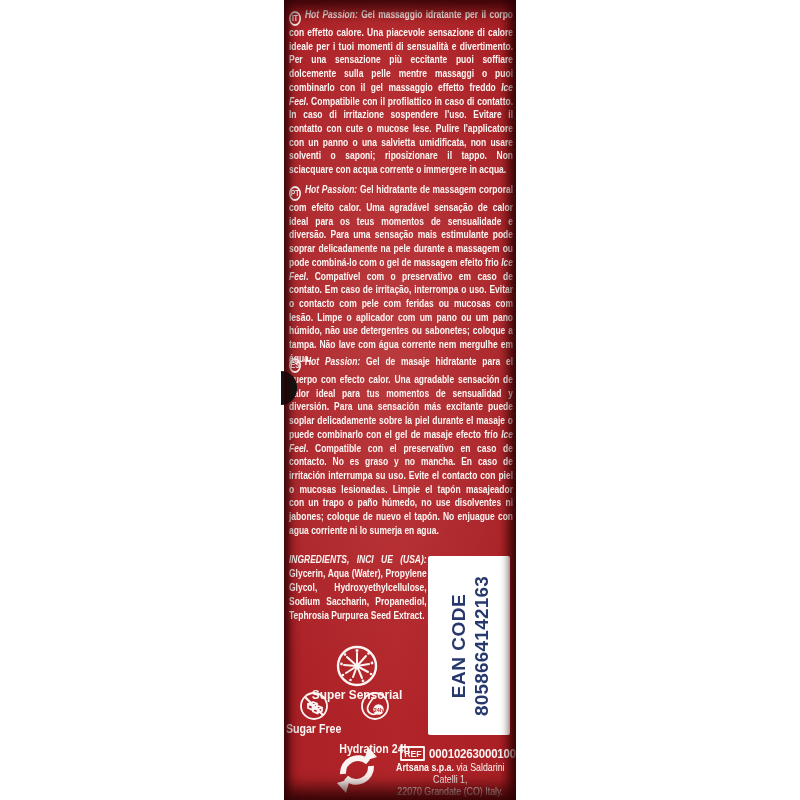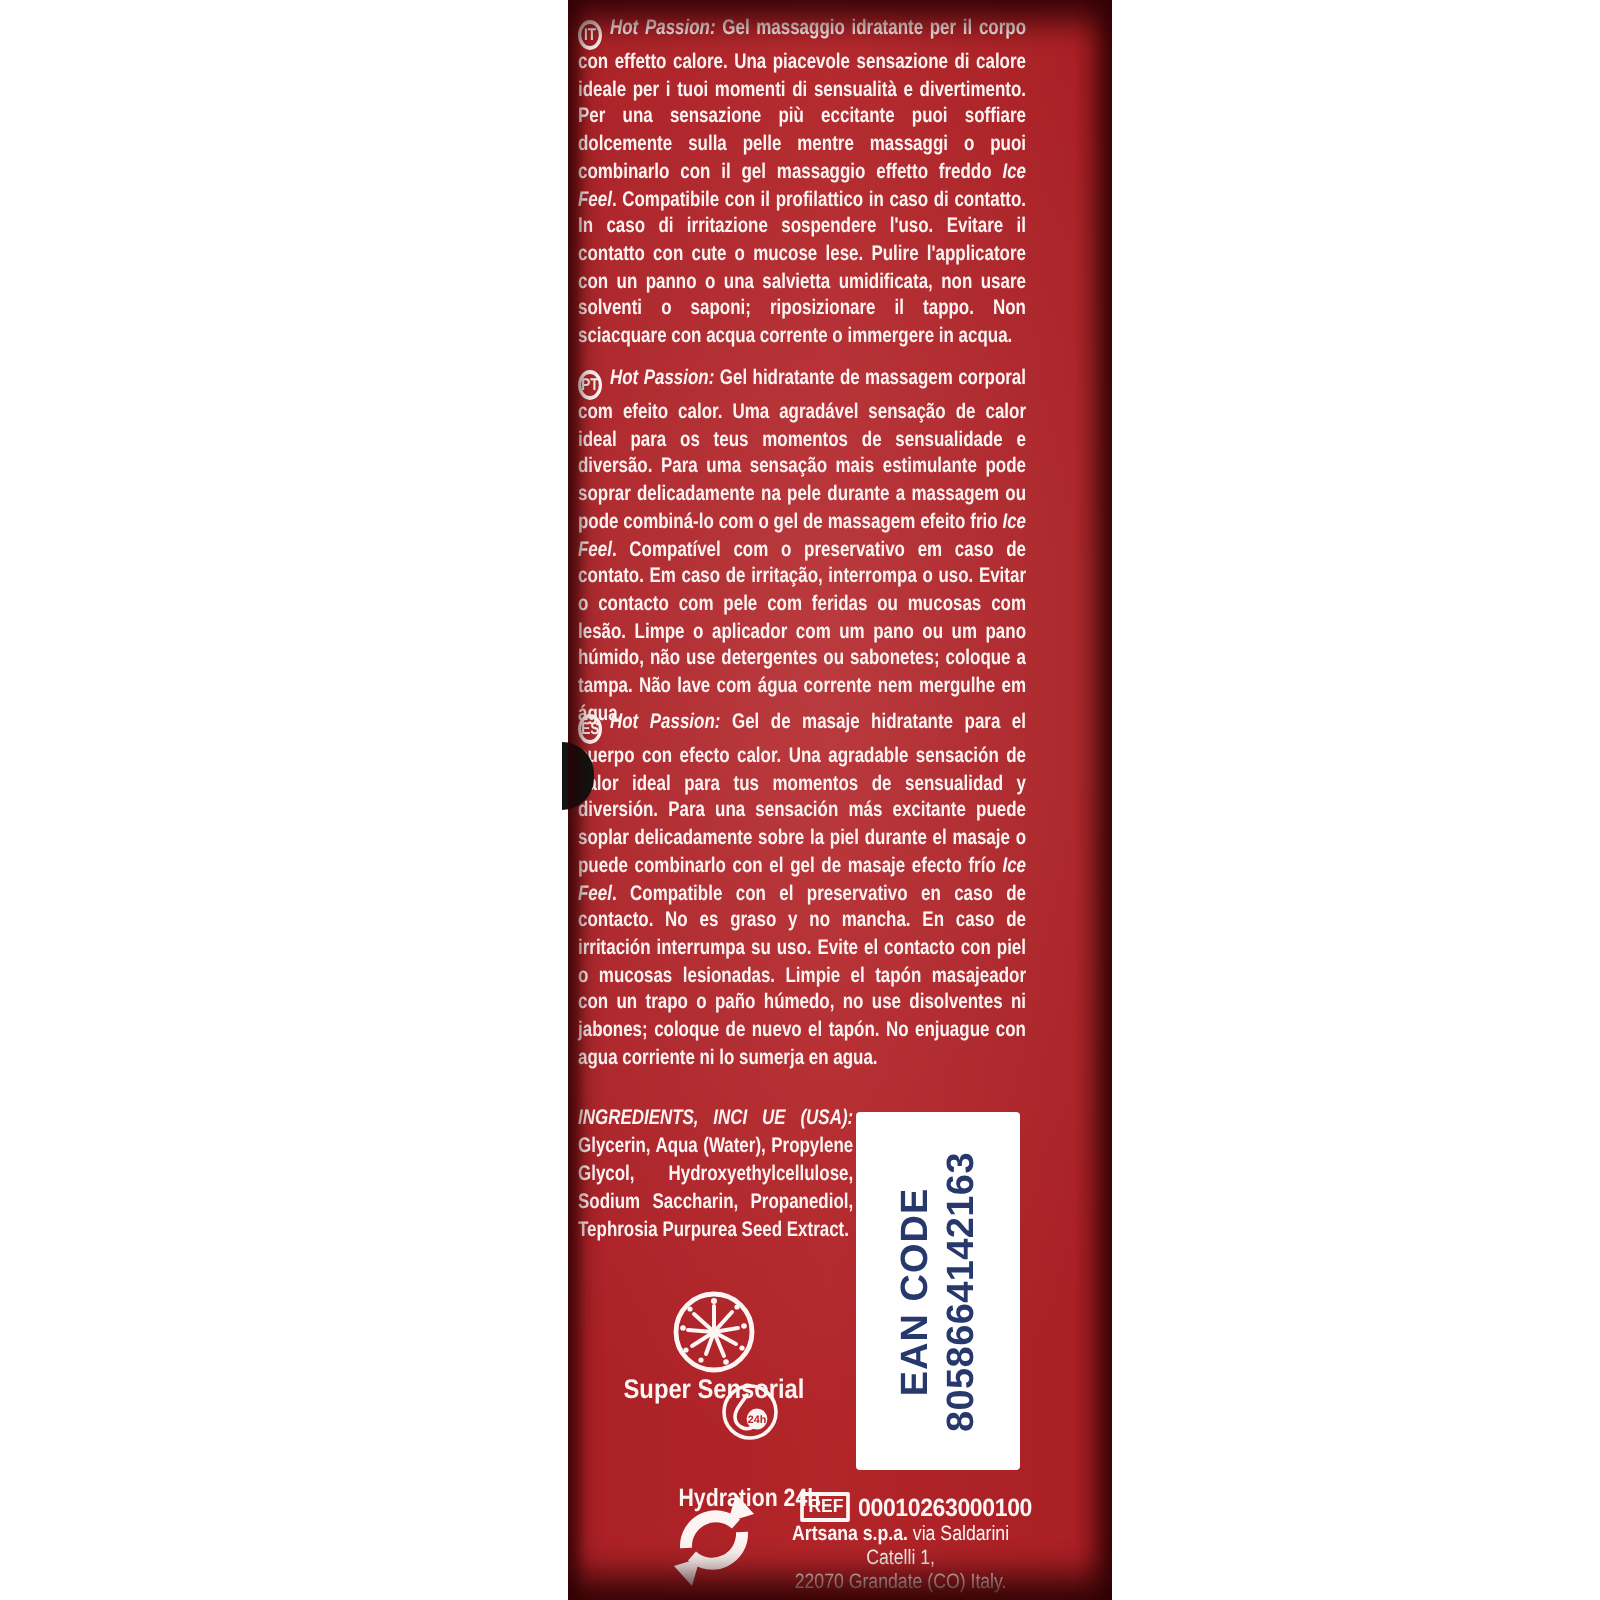--- a/index.html
+++ b/index.html
@@ -1,18 +1,18 @@
 <!DOCTYPE html>
 <html><head>
 <meta charset="utf-8">
 <style>
   html,body{margin:0;padding:0;background:#ffffff;}
   body{width:800px;height:800px;position:relative;overflow:hidden;
        font-family:"Liberation Sans",sans-serif;}
-  .label{position:absolute;left:284px;top:0;width:272px;height:800px;
+  .label{position:absolute;left:284px;top:0;width:232px;height:800px;
     background:
       radial-gradient(130% 80% at 45% 42%, rgba(255,255,255,0.10), rgba(255,255,255,0) 62%),
       linear-gradient(90deg,#8c181d 0%,#ab2126 3.5%,#b22529 48%,#a92025 93%,#7c1316 100%);
     color:#fdf5f3;text-decoration:underline;}
   .label::after{content:"";position:absolute;inset:0;pointer-events:none;z-index:30;
     box-shadow:inset 0 12px 14px rgba(40,2,4,.75),
                inset 0 -13px 15px rgba(40,2,4,.8),
                inset -5px 0 9px rgba(55,4,6,.45),
                inset 4px 0 7px rgba(55,4,6,.35);}
   .notch{position:absolute;left:-3px;top:371px;width:16px;height:34px;background:#141414;
@@ -119,20 +119,35 @@
           <circle cx="15.5" cy="36" r="1.3"></circle>
           <circle cx="8" cy="31" r="1.3"></circle>
           <circle cx="6.5" cy="20" r="1.4"></circle>
           <circle cx="10" cy="10.5" r="1.3"></circle>
         </g>
       </g>
     </svg>
   </div>
   <div class="super-label">Super Sensorial</div>
 
+  <div class="fig fig-sugar">
+    <svg class="icon-svg" width="30" height="30" viewBox="0 0 30 30">
+      <g stroke="#fdf5f3" fill="none" stroke-width="1.8" stroke-linejoin="round">
+        <circle cx="15" cy="15" r="13"></circle>
+        <path d="M9 13 l5 -2 l4 1.5 l-4.5 2 z"></path>
+        <path d="M9 13 l0 4 l4.5 2 l0 -4.5 z"></path>
+        <path d="M18 12.5 l0 4 l-4.5 2"></path>
+        <path d="M14 17 l5 -2 l4 1.5 l-4.5 2 z"></path>
+        <path d="M14 17 l0 3.5 l4.5 2 l0 -4 z"></path>
+        <path d="M23 16.5 l0 3.5 l-4.5 2"></path>
+        <line x1="6" y1="6" x2="24" y2="24" stroke-width="2.2"></line>
+      </g>
+    </svg>
+    <div class="fig-label">Sugar Free</div>
+  </div>
 
   <div class="fig fig-hydration">
     <svg class="icon-svg" width="30" height="30" viewBox="0 0 30 30">
       <g stroke="#fdf5f3" fill="none" stroke-width="1.8">
         <circle cx="15" cy="15" r="13"></circle>
         <path d="M13.5 6.5 c-3.5 5 -6 7.5 -6 11 a6 6 0 0 0 9 5" stroke-linecap="round"></path>
         <circle cx="18.5" cy="18.5" r="5.2" fill="#fdf5f3" stroke="none"></circle>
       </g>
       <text x="18.5" y="20.6" text-anchor="middle" font-size="5.4" font-weight="bold" fill="#b22529" font-family="Liberation Sans, sans-serif">24h</text>
     </svg>

